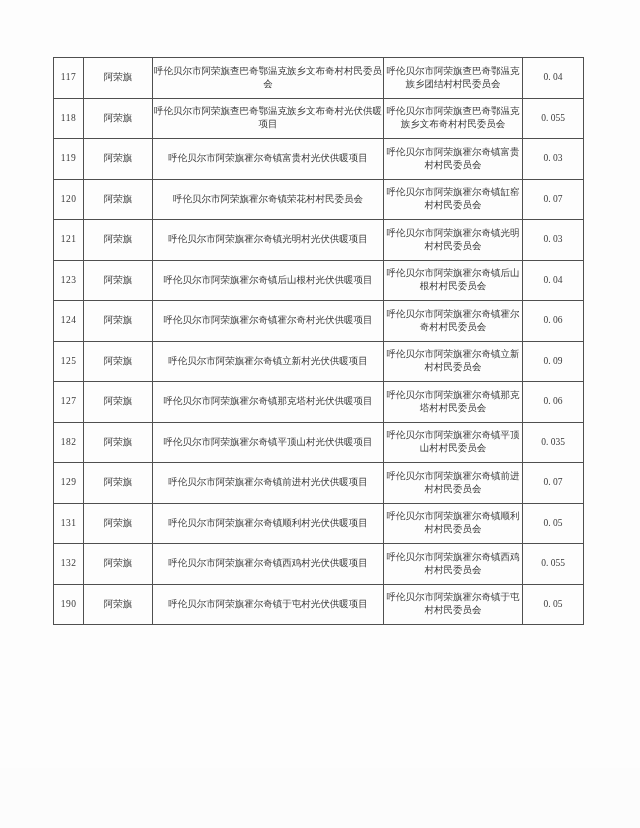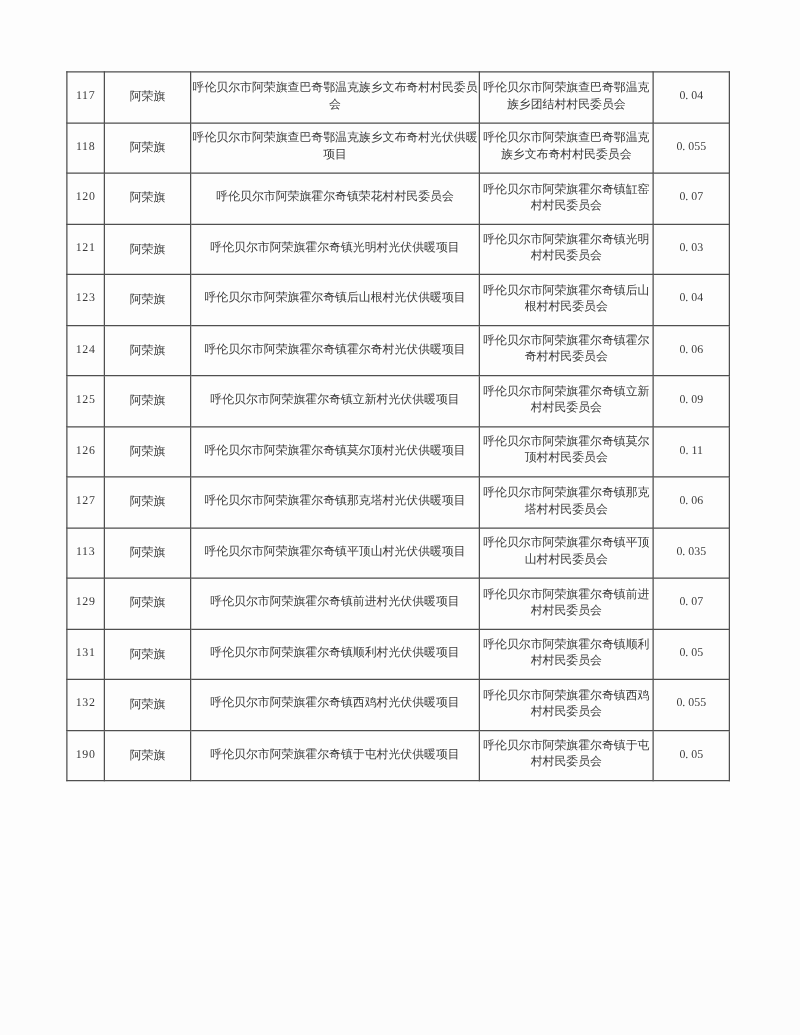--- a/index.html
+++ b/index.html
@@ -40,21 +40,20 @@
   }
   table.projects-table tr {
     height: 40.5px;
   }
   td.c-num {
     font-size: 10px;
     letter-spacing: 0.5px;
   }
   td.c-banner {
     font-size: 10px;
-    font-family: Liberation Mono, monospace;
   }
   td.c-project {
     padding: 2px 6px;
   }
   td.c-committee {
     padding: 2px 2px;
   }
   td.c-value {
     font-size: 10px;
   }
@@ -80,20 +79,27 @@
     <td class="c-value">0. 04</td>
   </tr>
         <tr>
     <td class="c-num">118</td>
     <td class="c-banner">阿荣旗</td>
     <td class="c-project">呼伦贝尔市阿荣旗查巴奇鄂温克族乡文布奇村光伏供暖项目</td>
     <td class="c-committee">呼伦贝尔市阿荣旗查巴奇鄂温克族乡文布奇村村民委员会</td>
     <td class="c-value">0. 055</td>
   </tr>
         <tr>
+    <td class="c-num">119</td>
+    <td class="c-banner">阿荣旗</td>
+    <td class="c-project">呼伦贝尔市阿荣旗霍尔奇镇富贵村光伏供暖项目</td>
+    <td class="c-committee">呼伦贝尔市阿荣旗霍尔奇镇富贵村村民委员会</td>
+    <td class="c-value">0. 03</td>
+  </tr>
+        <tr>
     <td class="c-num">120</td>
     <td class="c-banner">阿荣旗</td>
     <td class="c-project">呼伦贝尔市阿荣旗霍尔奇镇荣花村村民委员会</td>
     <td class="c-committee">呼伦贝尔市阿荣旗霍尔奇镇缸窑村村民委员会</td>
     <td class="c-value">0. 07</td>
   </tr>
         <tr>
     <td class="c-num">121</td>
     <td class="c-banner">阿荣旗</td>
     <td class="c-project">呼伦贝尔市阿荣旗霍尔奇镇光明村光伏供暖项目</td>
@@ -115,35 +121,28 @@
     <td class="c-value">0. 06</td>
   </tr>
         <tr>
     <td class="c-num">125</td>
     <td class="c-banner">阿荣旗</td>
     <td class="c-project">呼伦贝尔市阿荣旗霍尔奇镇立新村光伏供暖项目</td>
     <td class="c-committee">呼伦贝尔市阿荣旗霍尔奇镇立新村村民委员会</td>
     <td class="c-value">0. 09</td>
   </tr>
         <tr>
-    <td class="c-num">126</td>
-    <td class="c-banner">阿荣旗</td>
-    <td class="c-project">呼伦贝尔市阿荣旗霍尔奇镇莫尔顶村光伏供暖项目</td>
-    <td class="c-committee">呼伦贝尔市阿荣旗霍尔奇镇莫尔顶村村民委员会</td>
-    <td class="c-value">0. 11</td>
-  </tr>
-        <tr>
     <td class="c-num">127</td>
     <td class="c-banner">阿荣旗</td>
     <td class="c-project">呼伦贝尔市阿荣旗霍尔奇镇那克塔村光伏供暖项目</td>
     <td class="c-committee">呼伦贝尔市阿荣旗霍尔奇镇那克塔村村民委员会</td>
     <td class="c-value">0. 06</td>
   </tr>
         <tr>
-    <td class="c-num">113</td>
+    <td class="c-num">182</td>
     <td class="c-banner">阿荣旗</td>
     <td class="c-project">呼伦贝尔市阿荣旗霍尔奇镇平顶山村光伏供暖项目</td>
     <td class="c-committee">呼伦贝尔市阿荣旗霍尔奇镇平顶山村村民委员会</td>
     <td class="c-value">0. 035</td>
   </tr>
         <tr>
     <td class="c-num">129</td>
     <td class="c-banner">阿荣旗</td>
     <td class="c-project">呼伦贝尔市阿荣旗霍尔奇镇前进村光伏供暖项目</td>
     <td class="c-committee">呼伦贝尔市阿荣旗霍尔奇镇前进村村民委员会</td>

